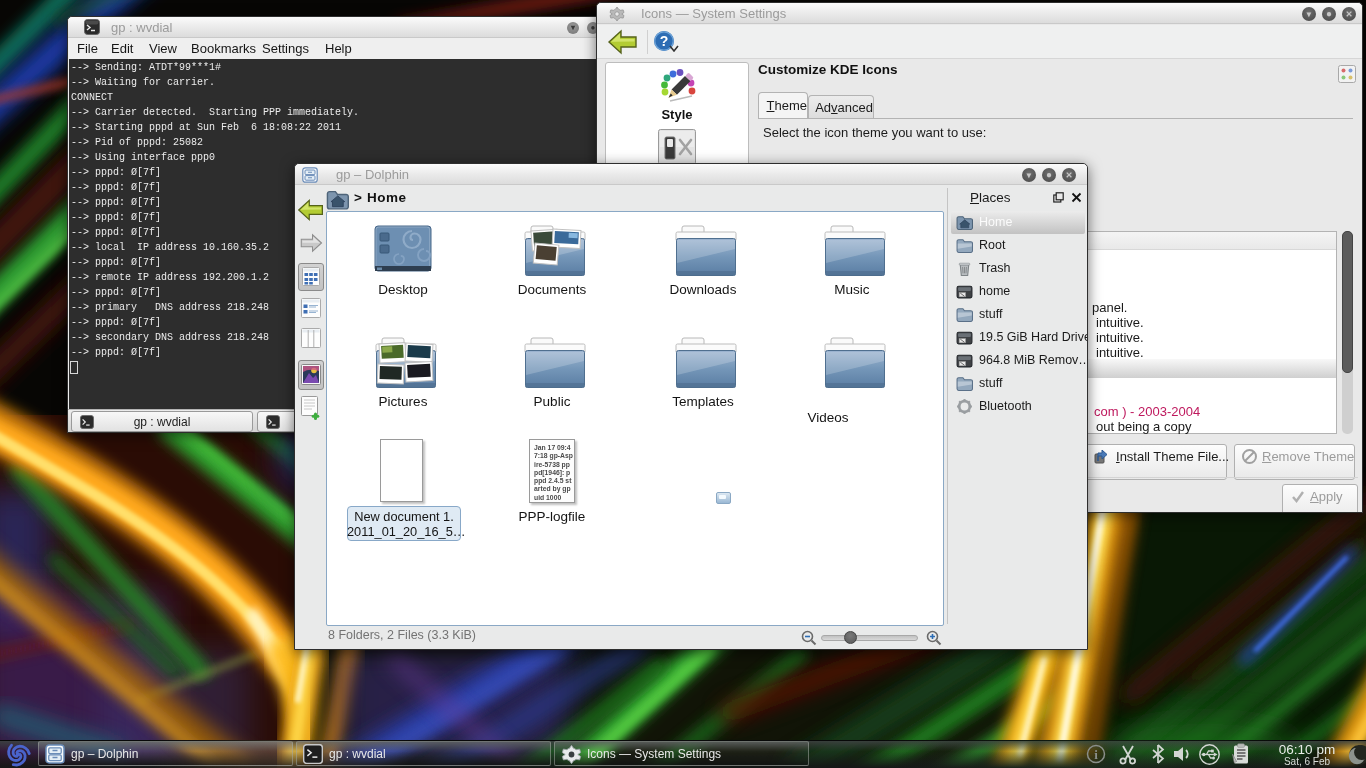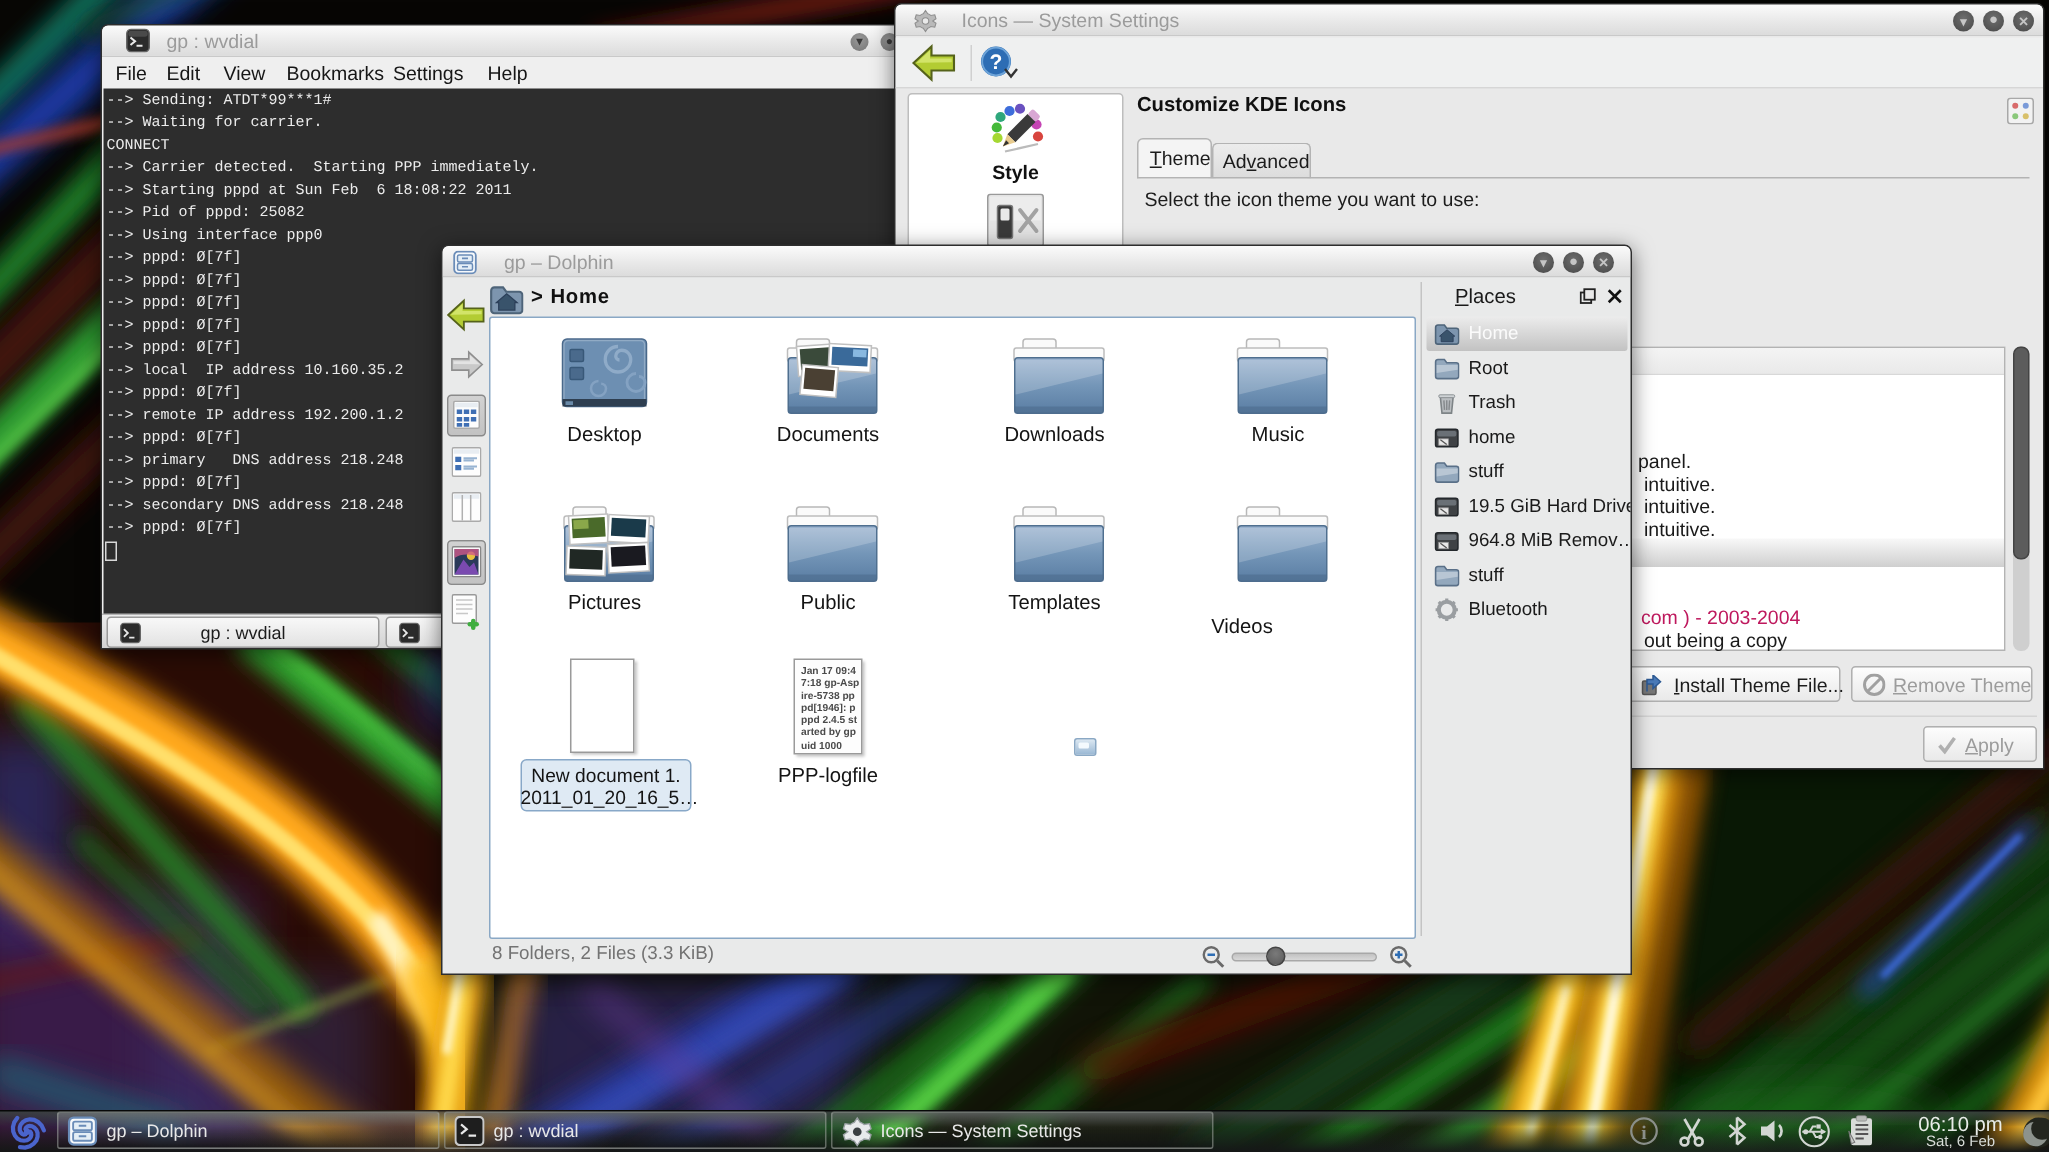--- a/index.html
+++ b/index.html
@@ -20,21 +20,21 @@
 #termbody pre { font-family:"Liberation Mono", monospace; font-size:10px; line-height:15px; color:#ececec; position:absolute; left:2px; top:1px; }
 #termtabs { position:absolute; left:0px; bottom:0px; right:0; height:23px; background:linear-gradient(#ececec,#d2d2d2); border-top:1px solid #b4b4b4; }
 .ttab { position:absolute; top:1px; height:21px; background:linear-gradient(#f8f8f8,#e2e2e2); border:1px solid #9a9a9a; border-radius:3px; }
 
 #ss { left:596px; top:2px; width:767px; height:511px; background:#e9e9e9; }
 #ss .toolbar { position:absolute; left:0; top:22px; right:0; height:34px; background:#eff0f0; border-bottom:1px solid #d6d6d6; }
 #ss .sidebox { position:absolute; left:8px; top:59px; width:144px; height:444px; background:#fff; border:1px solid #bdbdbd; border-radius:3px; }
 .sstab { position:absolute; font-size:13px; color:#1c1c1c; text-align:right; }
 #sslist div { white-space:nowrap; }
 #sslist { position:absolute; left:166px; top:228px; width:574px; height:203px; background:#fff; border:1px solid #b3b3b3; }
-.btn { position:absolute; height:24px; border:1px solid #b0b0b0; border-radius:3px; background:linear-gradient(#fdfdfd,#e9e9e9); font-size:13px; color:#1c1c1c; white-space:nowrap; }
+.btn { position:absolute; height:36px; border:1px solid #b0b0b0; border-radius:3px; background:linear-gradient(#fdfdfd,#e9e9e9); font-size:13px; color:#1c1c1c; white-space:nowrap; }
 .btn.dis { color:#9c9c9c;padding-left:34px; }
 
 #dolphin { left:294px; top:163px; width:794px; height:487px; background:#e9eaea; }
 #dolphin .crumb { position:absolute; left:0; top:22px; right:0; height:26px; }
 #dview { position:absolute; left:31px; top:47px; width:618px; height:415px; background:#fff; border:1px solid #8aa8c5; border-radius:2px; }
 .fl { position:absolute; font-size:13.5px; color:#141414; text-align:center; }
 .place { position:absolute; font-size:12.5px; color:#1a1a1a; height:23px; width:133px; white-space:nowrap; }
 
 #panel { position:absolute; left:0; top:740px; width:1366px; height:28px; background:linear-gradient(#3c4140,#23272625 40%,#151717); }
 .task { position:absolute; top:1px; height:25px; border:1px solid rgba(160,165,160,0.55); border-radius:2px; background:linear-gradient(rgba(255,255,255,0.16),rgba(255,255,255,0.03) 50%,rgba(0,0,0,0.12)); color:#e8e8e8; font-size:12px; }

